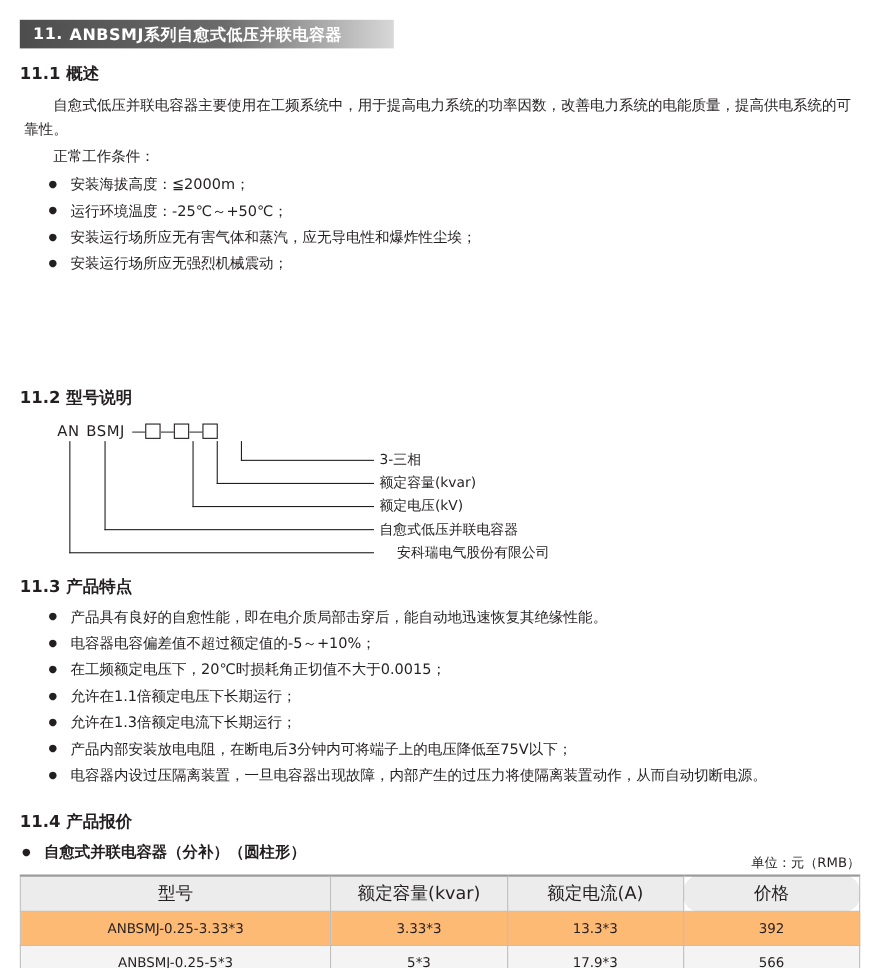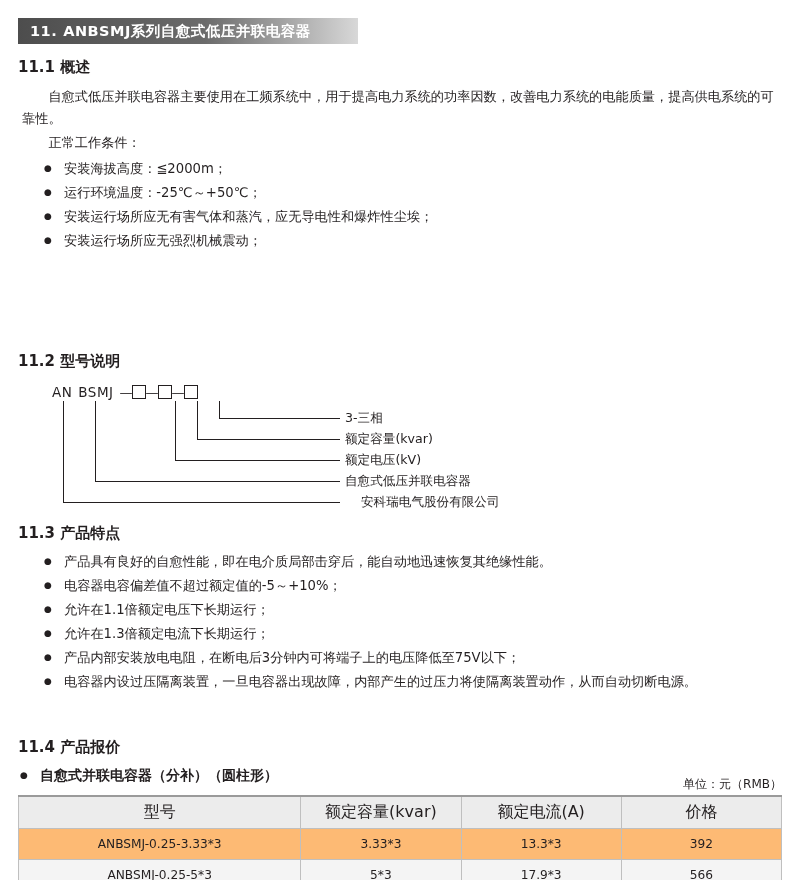--- a/index.html
+++ b/index.html
@@ -164,21 +164,21 @@
   }
   table.price tbody td {
     background: #fdba74;
   }
   table.price tbody tr.alt td {
     background: #f4f4f4;
   }
   .col-model { width: 37%; }
   .col-cap   { width: 21%; }
   .col-cur   { width: 21%; margin-left: 47px; }
-  .col-price { width: 21%; }
+  .col-price { width: 21%; border-radius: 15px; }
 </style>
 </head>
 <body>
 
 <div class="page">
 
   <div class="chapter-bar">
     <span class="txt">11.</span>
     <span class="txt" style="padding-left:6px;">ANBSMJ系列自愈式低压并联电容器</span>
   </div>
@@ -232,20 +232,23 @@
   </div>
 
   <div class="sec-h" style="left:18px; top:524px;">11.3  产品特点</div>
 
   <ul class="blist" style="left:42px; top:550px; width:740px;">
     <li>
         <span class="cont">产品具有良好的自愈性能，即在电介质局部击穿后，能自动地迅速恢复其绝缘性能。</span>
       </li>
     <li>
         <span class="cont">电容器电容偏差值不超过额定值的-5～+10%；</span>
+      </li>
+    <li>
+        <span class="cont">在工频额定电压下，20℃时损耗角正切值不大于0.0015；</span>
       </li>
     <li>
         <span class="cont">允许在1.1倍额定电压下长期运行；</span>
       </li>
     <li>
         <span class="cont">允许在1.3倍额定电流下长期运行；</span>
       </li>
     <li>
         <span class="cont">产品内部安装放电电阻，在断电后3分钟内可将端子上的电压降低至75V以下；</span>
       </li>

